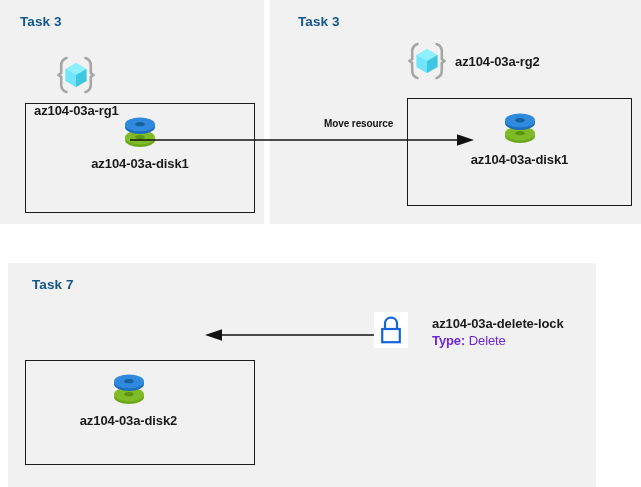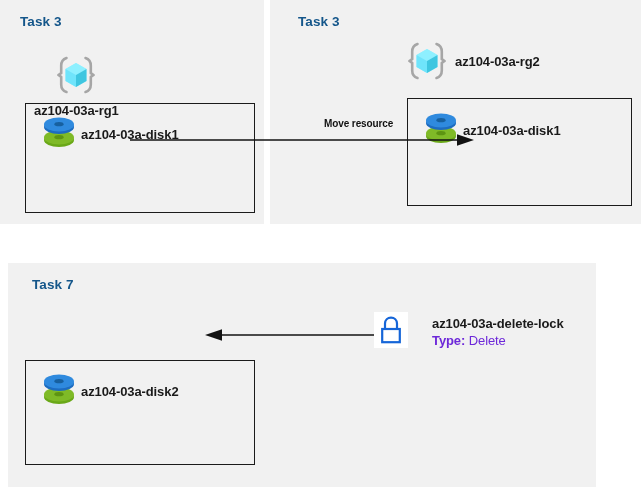--- a/index.html
+++ b/index.html
@@ -75,24 +75,23 @@
     box-sizing: border-box;
   }
   #box-task1 { left: 25px;  top: 103px; width: 230px; height: 110px; }
   #box-task2 { left: 407px; top: 98px;  width: 225px; height: 108px; }
   #box-task3 { left: 25px;  top: 360px; width: 230px; height: 105px; }
 
   
   .disk-group {
     position: absolute;
     display: flex;
-    flex-direction: row;
+    flex-direction: column;
     align-items: center;
     white-space: nowrap;
-    margin-left: 12px;
   }
   #disk1-task1 { left: 25px;  top: 113px; width: 230px; }
   #disk1-task2 { left: 407px; top: 109px; width: 225px; }
   #disk2-task3 { left: 25px;  top: 370px; width: 207px; }
 
   .disk-icon { width: 44px; height: 40px; display: block; }
 
   .disk-label {
     margin-top: 3px;
     font-size: 13px;

